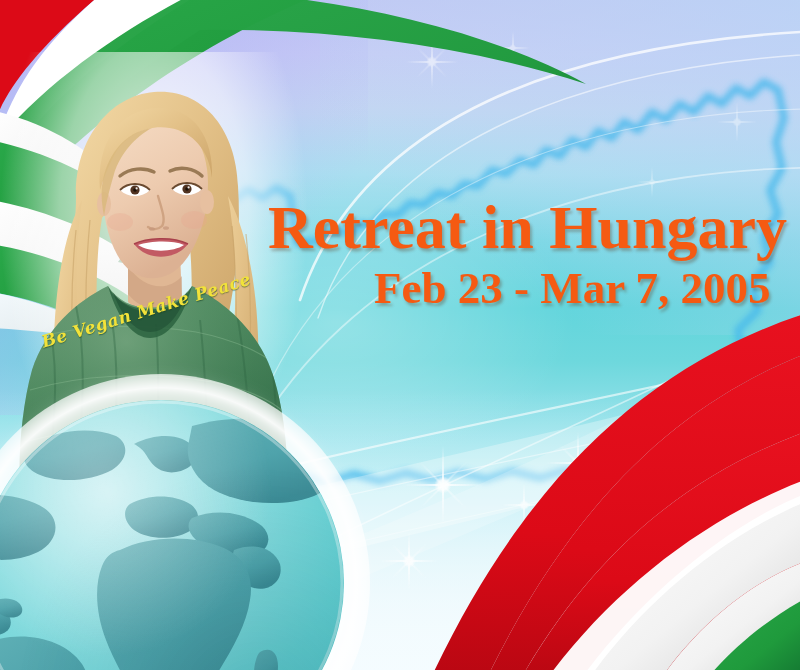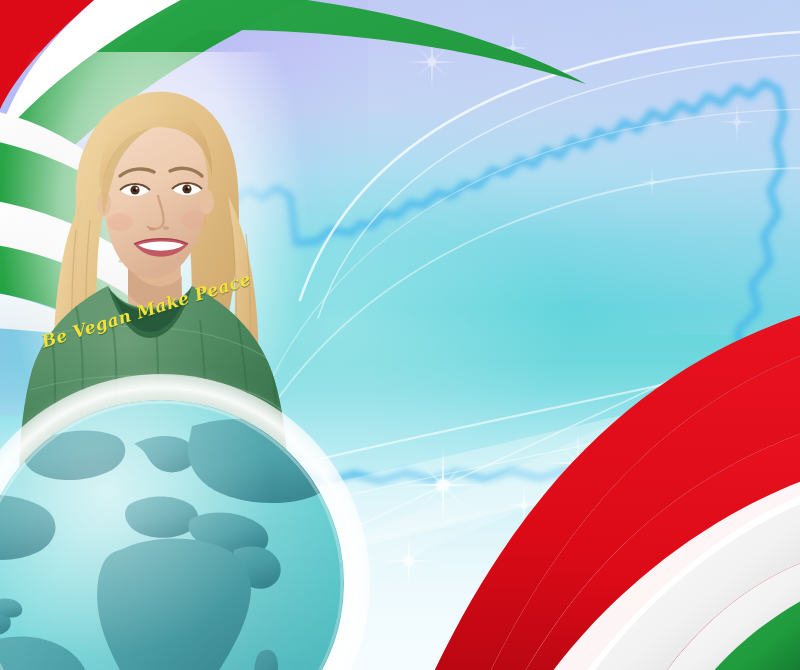--- a/index.html
+++ b/index.html
@@ -508,14 +508,18 @@
           <path d="M60,352 C120,340 220,342 292,356 C330,364 352,376 360,390
                    L0,390 C10,372 32,358 60,352 Z" opacity="0.55"></path>
         </g>
 
         <circle cx="183" cy="183" r="181" fill="none" stroke="#ffffff" stroke-width="3" opacity="0.35"></circle>
       </svg>
       <div class="globe-shade"></div>
     </div>
   </div>
 
+  <div class="title-block">
+    <h1 class="title">Retreat in Hungary</h1>
+    <p class="subtitle">Feb 23 - Mar 7, 2005</p>
+  </div>
 
 </div>
 
 </body></html>

